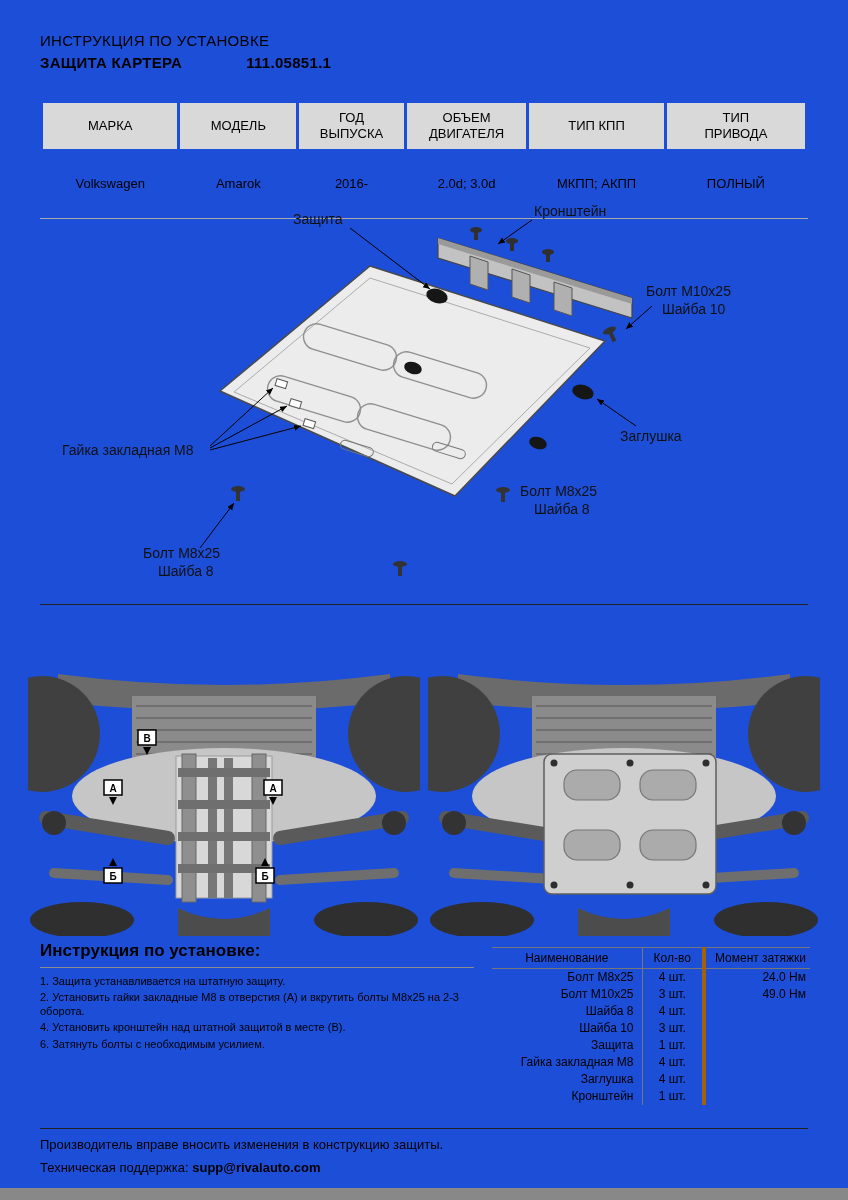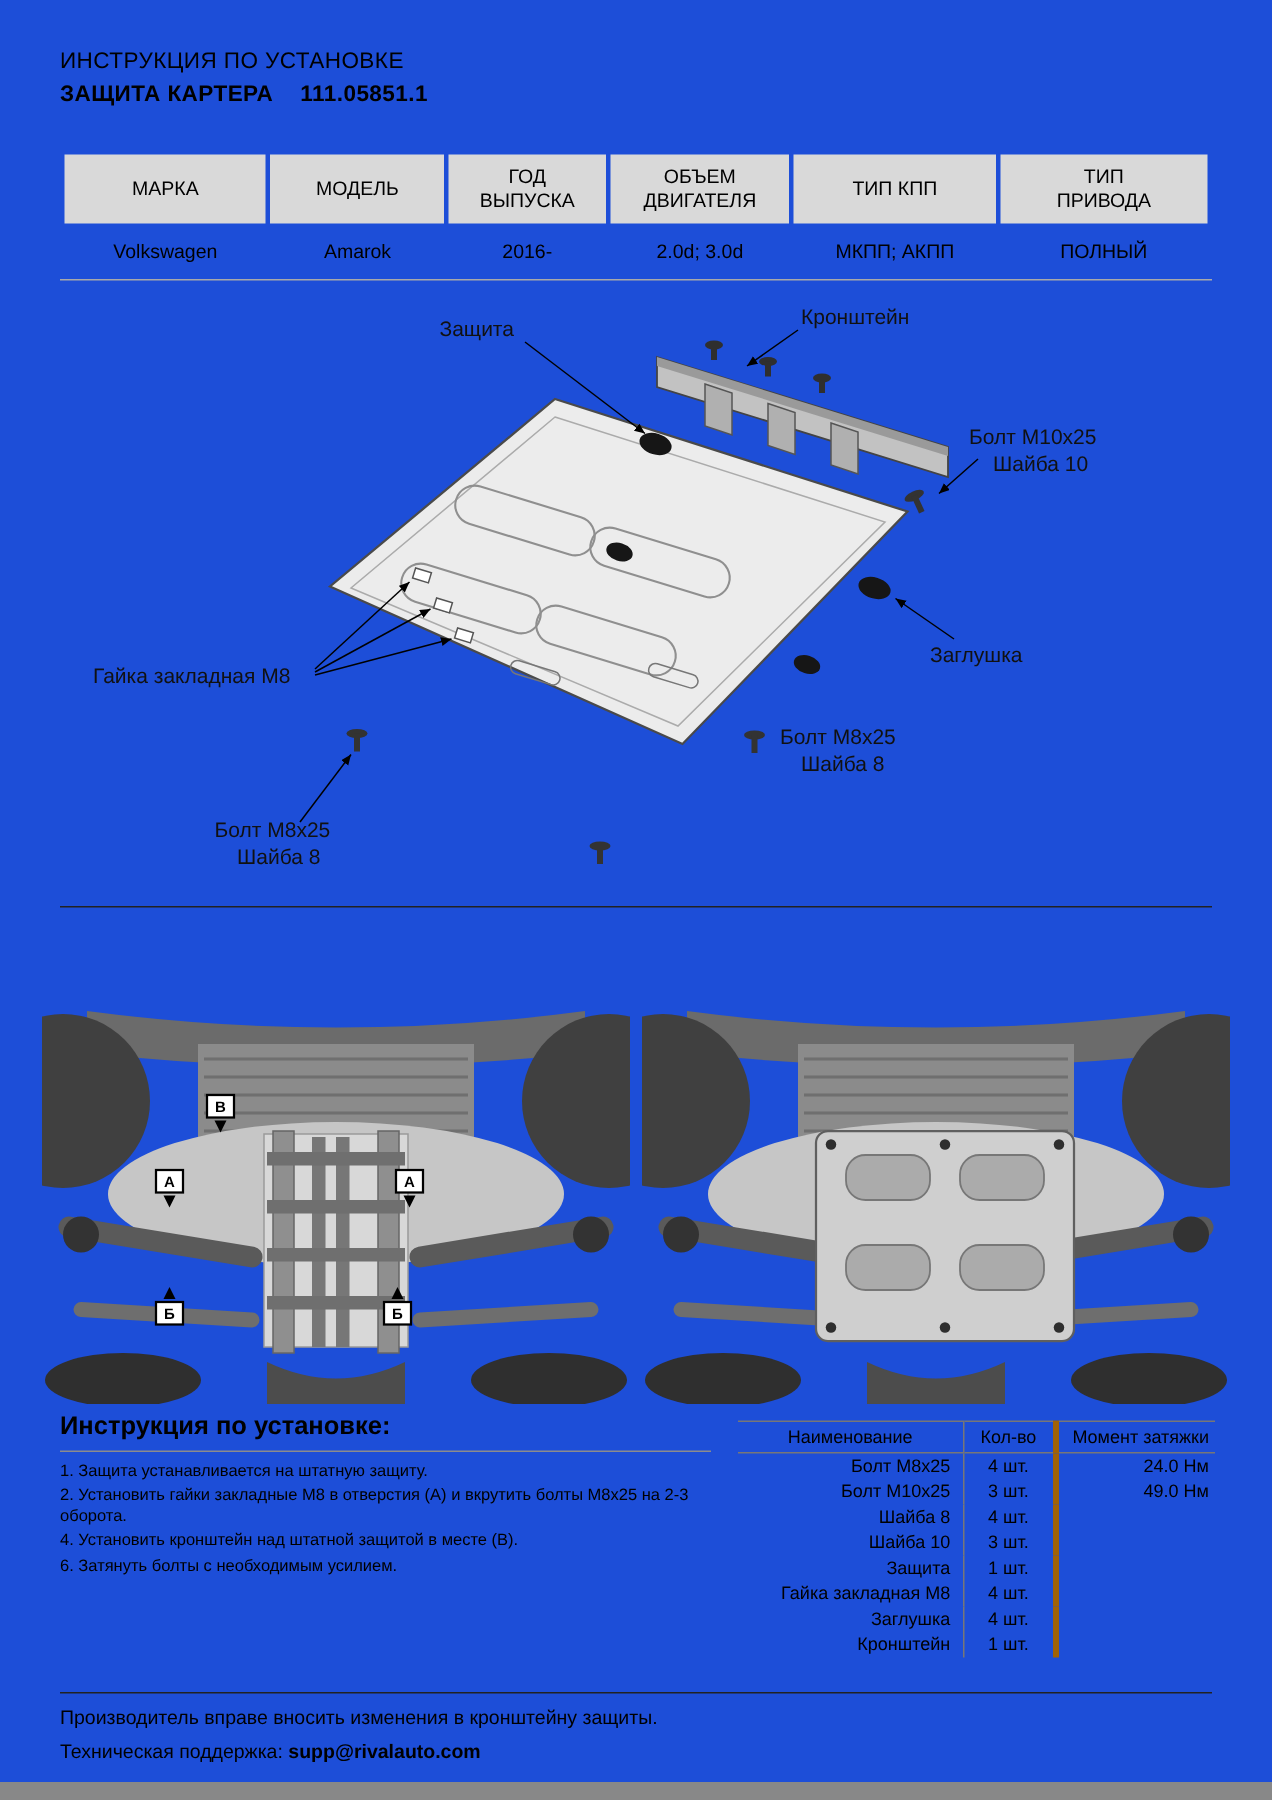--- a/index.html
+++ b/index.html
@@ -5,26 +5,26 @@
   html,body{margin:0;padding:0;background:#888;}
   .page{
     position:relative;width:848px;height:1188px;margin:0 auto;
     background:#1d4ed8;font-family:"Liberation Sans",sans-serif;color:#000;
     overflow:hidden;
   }
   
   .hdr{position:absolute;left:40px;top:32px;}
   .hdr-line1{font-size:15px;letter-spacing:.3px;}
   .hdr-line2{font-size:15px;font-weight:bold;margin-top:5px;letter-spacing:.3px;}
-  .hdr-line2 .part{margin-left:18px;}
+  .hdr-line2 .part{margin-left:64px;}
   
   .spec-wrap{position:absolute;left:40px;top:103px;width:768px;}
   .spec-table{width:100%;border-collapse:separate;border-spacing:3px 0;font-size:13px;text-align:center;}
   .spec-table th{background:#d9d9d9;font-weight:normal;height:46px;white-space:pre-line;padding:0 4px;line-height:1.25;}
-  .spec-table td{height:37px;padding:0 4px;}
+  .spec-table td{height:37px;padding:16px 4px;}
   .spec-underline{border-top:1px solid #a9a9a9;margin-top:0;}
   
   .diagram{position:absolute;left:40px;top:196px;width:770px;height:406px;}
   .dlabel{font-size:14px;fill:#111;font-family:"Liberation Sans",sans-serif;}
   
   .divider{position:absolute;left:40px;width:768px;border-top:1px solid #222;}
   
   .photo{position:absolute;top:668px;width:392px;height:268px;}
   .photo.left{left:28px;}
   .photo.right{left:428px;}
@@ -358,19 +358,19 @@
         <tr>
           <td class="c-name">Кронштейн</td>
           <td class="c-qty">1 шт.</td>
           <td class="c-torque"></td>
         </tr>
       </tbody>
     </table>
   </div>
 
   <div class="divider" style="top:1128px;"></div>
-  <div class="footer-line1">Производитель вправе вносить изменения в кронштейну защиты.</div>
+  <div class="footer-line1">Производитель вправе вносить изменения в конструкцию защиты.</div>
   <div class="footer-line2">
     <span>Техническая поддержка:</span>
     <span class="email">supp@rivalauto.com</span>
   </div>
 
 </div>
 
 </body></html>

